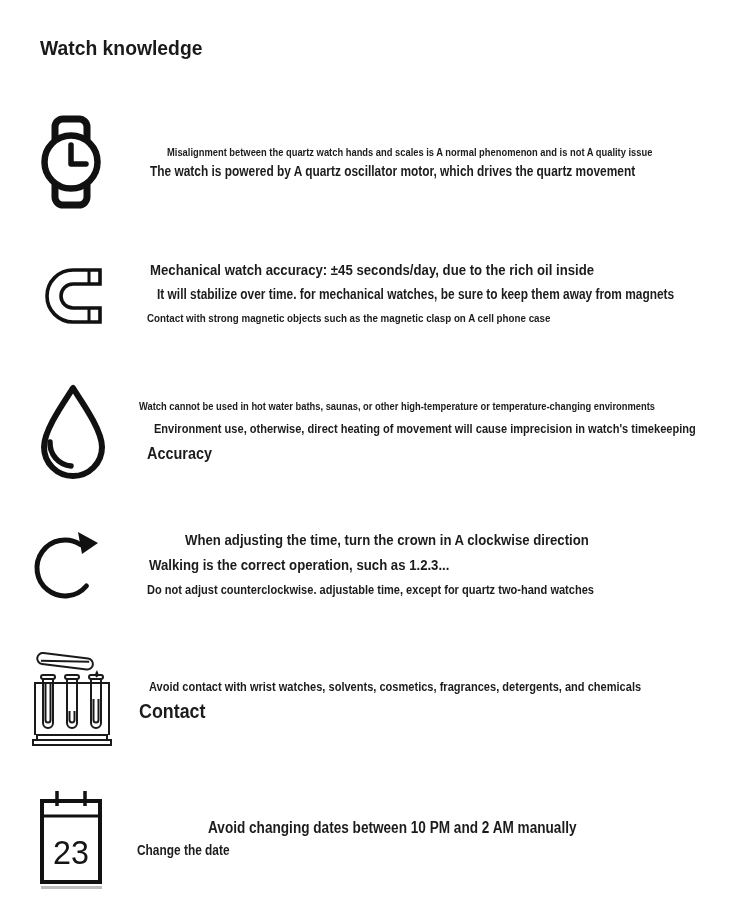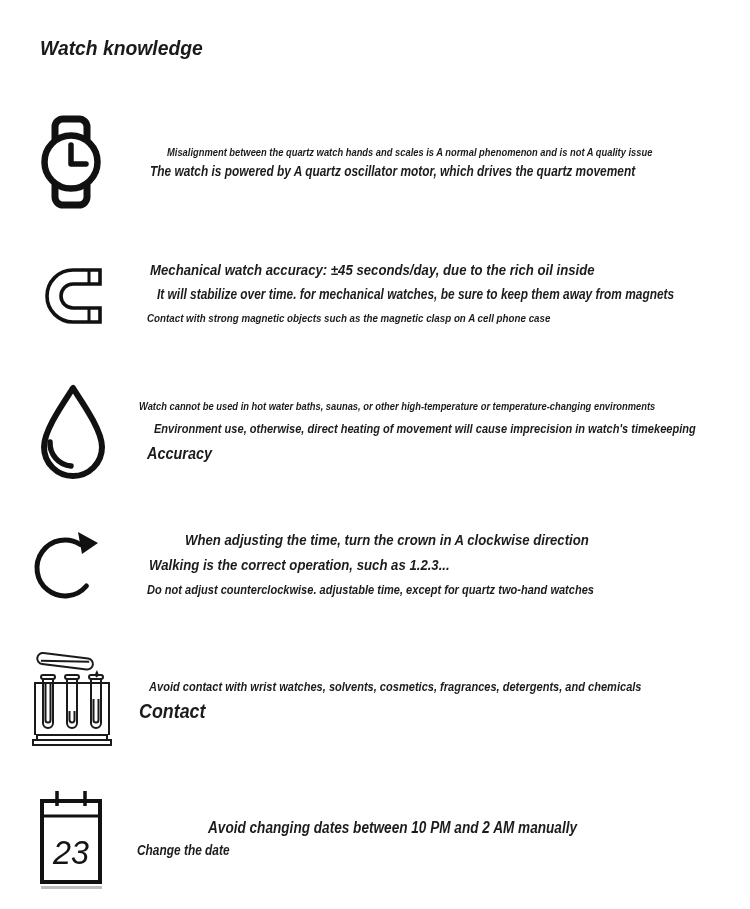--- a/index.html
+++ b/index.html
@@ -4,21 +4,20 @@
 <style>
   html,body { margin:0; padding:0; background:#fff; }
   .page {
     position: relative;
     width: 750px;
     height: 909px;
     background: #ffffff;
     font-family: "Liberation Sans", sans-serif;
     color: #1a1a1a;
     overflow: hidden;
-    font-style: italic;
   }
   .title {
     position: absolute;
     left: 40px; top: 36px;
     margin: 0;
     font-size: 21px;
     font-weight: 700;
     letter-spacing: 0;
     transform: scaleX(0.92);
     transform-origin: 0 50%;

